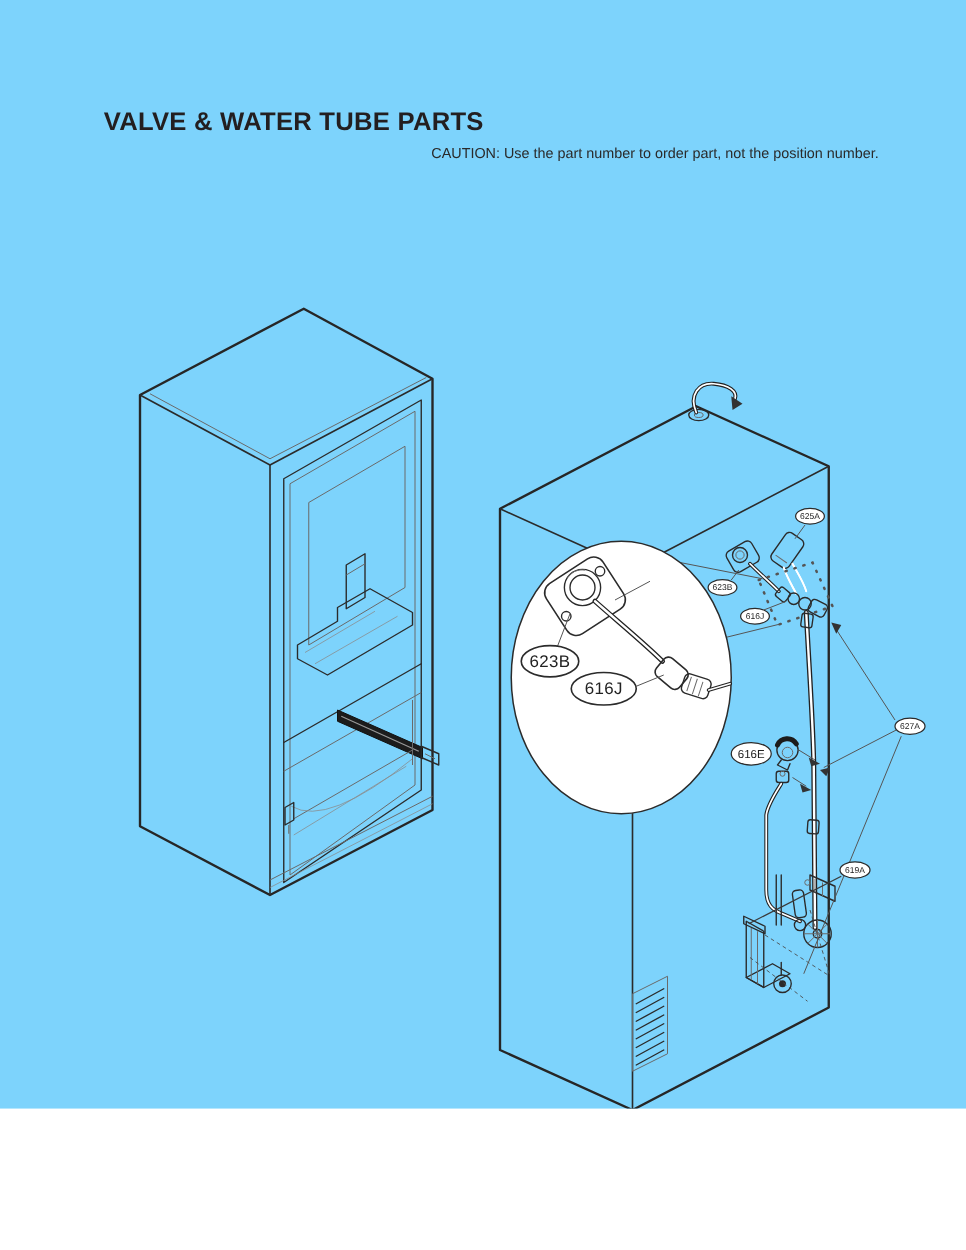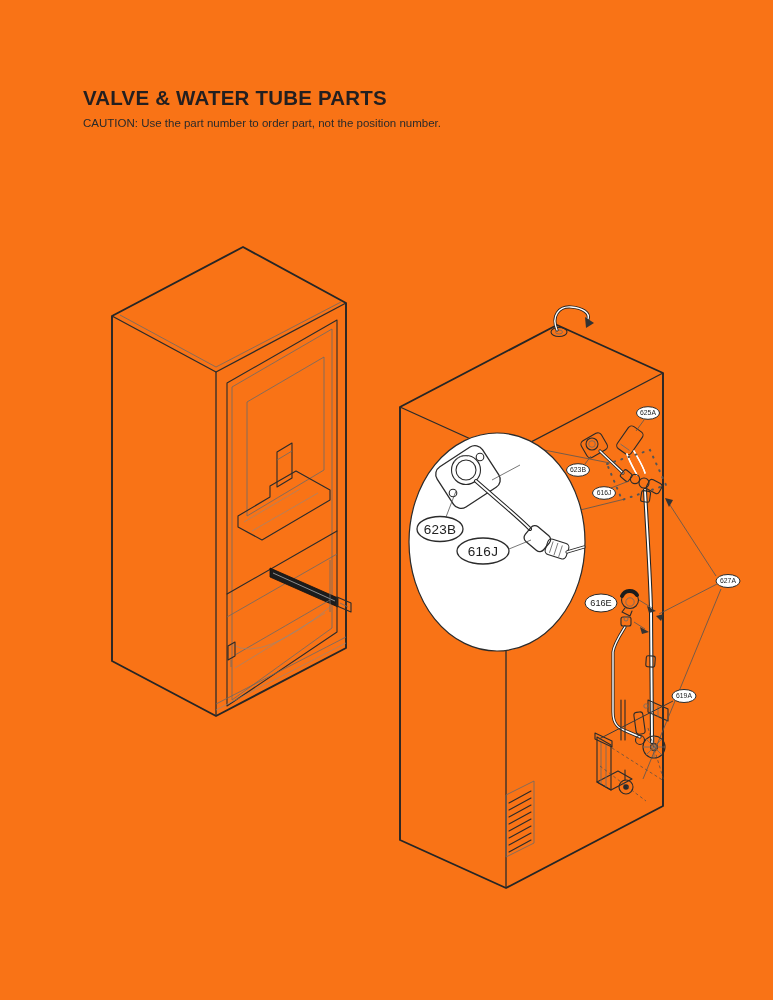--- a/index.html
+++ b/index.html
@@ -1,20 +1,20 @@
 <!DOCTYPE html>
 <html><head>
 <meta charset="utf-8">
 <style>
   html,body{margin:0;padding:0;background:#fff;}
-  .page{position:relative;width:773px;height:1000px;background:#f97316;overflow:hidden;
+  .page{position:relative;width:773px;height:887px;background:#7dd3fc;overflow:hidden;
         font-family:"Liberation Sans",sans-serif;color:#231f20;}
   .hdr{position:absolute;left:83px;top:86px;width:620px;}
   .hdr h1{margin:0;font-size:20.5px;font-weight:bold;letter-spacing:.2px;color:#231f20;}
-  .hdr p{margin:7px 0 0 0;font-size:11.5px;color:#2a2a2a;}
+  .hdr p{margin:7px 0 0 0;font-size:11.5px;color:#2a2a2a;text-align:right;}
   svg{position:absolute;left:0;top:0;}
   .ln  {fill:none;stroke:#2b2b2b;stroke-width:1.1;stroke-linejoin:round;stroke-linecap:round;}
   .ln2 {fill:none;stroke:#262626;stroke-width:1.9;stroke-linejoin:round;stroke-linecap:round;}
   .ln13{fill:none;stroke:#2b2b2b;stroke-width:1.3;stroke-linejoin:round;}
   .lt  {fill:none;stroke:#6a6a6a;stroke-width:.8;stroke-linejoin:round;}
   .lt2 {fill:none;stroke:#8a8a8a;stroke-width:.6;}
   .ldr {fill:none;stroke:#555;stroke-width:.8;}
   .tube{fill:none;stroke:#222;stroke-width:4;stroke-linecap:round;}
   .tubew{fill:none;stroke:#fff;stroke-width:1.9;stroke-linecap:round;}
   .tubeS{fill:none;stroke:#222;stroke-width:3.1;stroke-linecap:round;}

